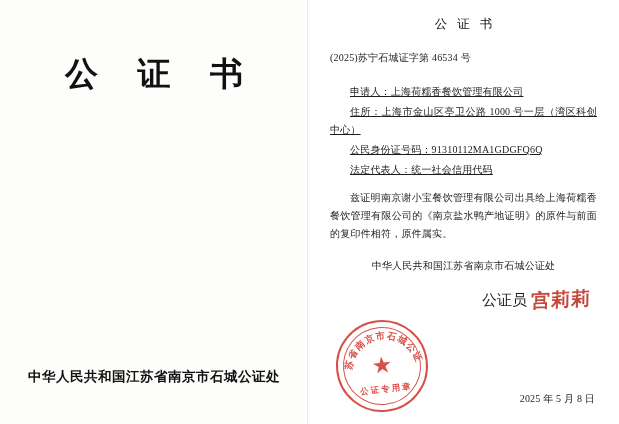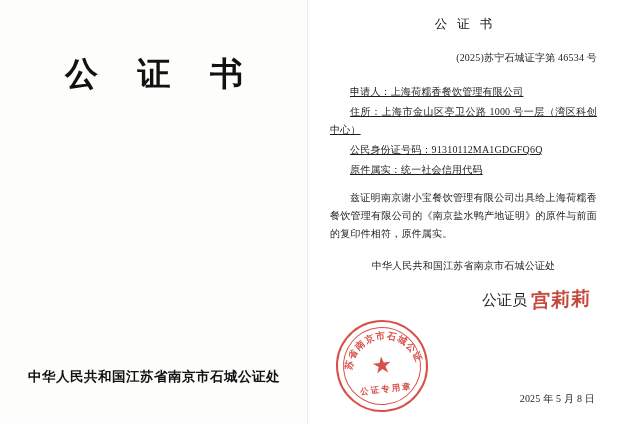--- a/index.html
+++ b/index.html
@@ -79,21 +79,20 @@
     text-align: center;
     font-family: "DejaVu Serif", serif;
     font-size: 12.5px;
     letter-spacing: 3px;
     text-indent: 3px;
     color: #111;
     margin-top: 2px;
     margin-bottom: 18px;
   }
   .doc-number {
-    text-align: right;
     font-size: 10px;
     color: #1d1d1d;
     margin-bottom: 18px;
     letter-spacing: 0.2px;
   }
   .body-line {
     font-size: 10px;
     line-height: 18px;
     color: #1d1d1d;
     text-align: justify;
@@ -229,21 +228,21 @@
     <div class="body-line indent block">
       <span>住所：</span><span>上海市金山区亭卫公路 1000 号一层（湾区科创中心）</span>
     </div>
 
     <div class="body-line indent block">
       <span>公民身份证号码：</span><span>91310112MA1GDGFQ6Q</span>
     </div>
 
 
     <div class="body-line indent block">
-      <span>原件属实：</span><span>统一社会信用代码</span>
+      <span>法定代表人：</span><span>统一社会信用代码</span>
     </div>
 
     <div class="body-line indent statement">兹证明南京谢小宝餐饮管理有限公司出具给上海荷糯香餐饮管理有限公司的《南京盐水鸭产地证明》的原件与前面的复印件相符，原件属实。</div>
 
     <div class="org-line">中华人民共和国江苏省南京市石城公证处</div>
 
     <div class="signer-row">
       <span class="signer-label">公证员</span>
       <span class="signature">宫莉莉</span>
     </div>

